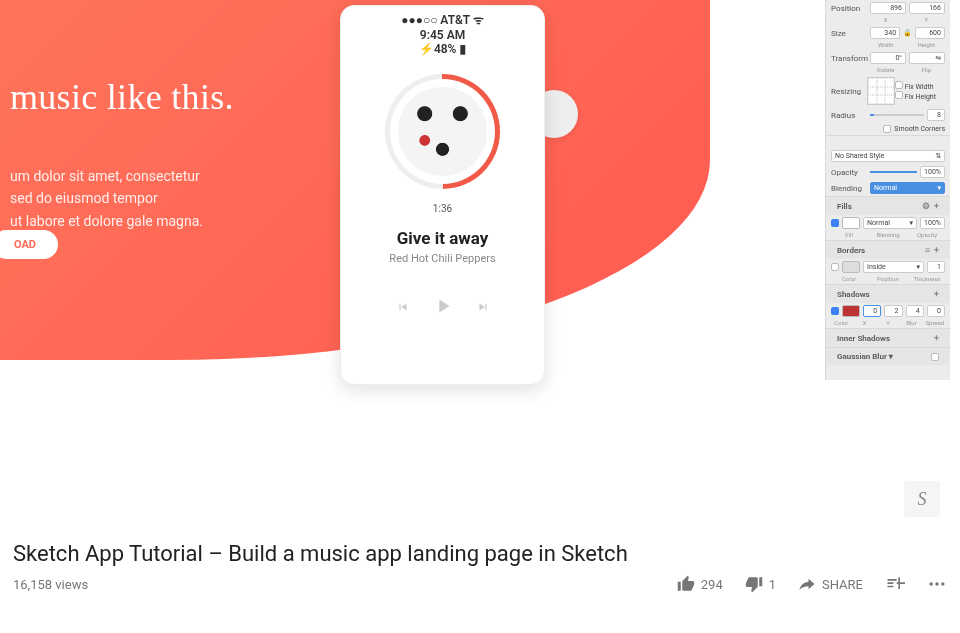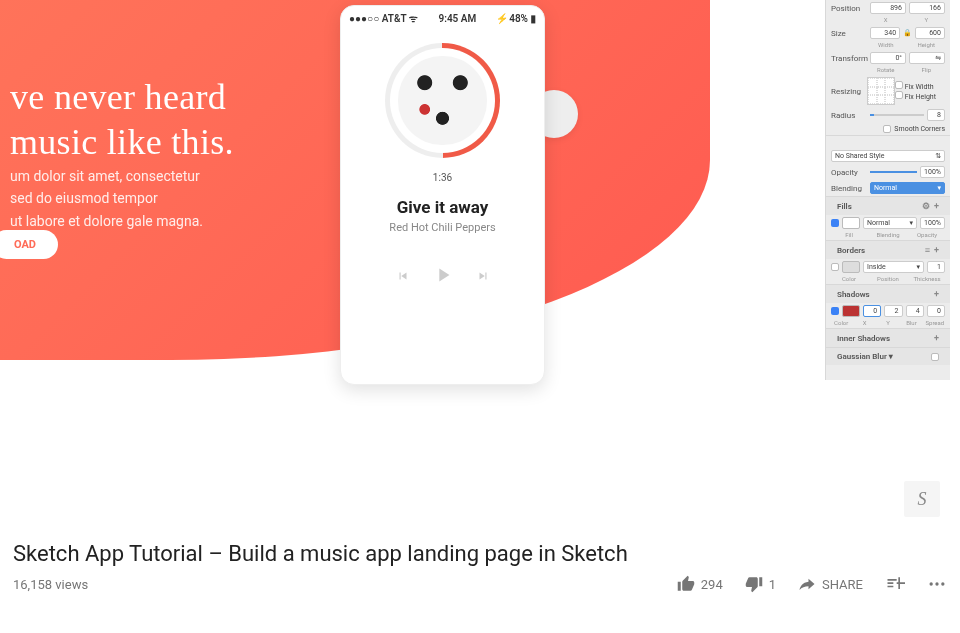--- a/index.html
+++ b/index.html
@@ -14,21 +14,21 @@
   position: absolute; left: -280px; top: -60px; width: 980px; height: 420px;
   background: linear-gradient(135deg,#ff7a5c 0%,#ff6b57 50%,#ff5a50 100%);
   border-bottom-right-radius: 55% 200px; border-bottom-left-radius: 0;
 }
 .hero-headline { position:absolute; left:0; top:75px; color:#fff; font-family:Georgia,serif; font-size:36px; font-weight:400; line-height:1.25; letter-spacing:.3px; }
 .hero-body { position:absolute; left:0; top:165px; color:rgba(255,255,255,.88); font-size:14px; line-height:1.6; }
 .cta-btn { position:absolute; left:-18px; top:230px; background:#fff; color:#ff6b57; font-size:11px; font-weight:700; padding:8px 22px; border-radius:20px; }
 
 
 .phone { position:absolute; left:330px; top:5px; width:205px; height:380px; background:#fff; border:1px solid #eee; border-radius:14px; box-shadow:0 5px 18px rgba(0,0,0,.12); }
-.statusbar { display:flex; justify-content:space-between; align-items:center; padding:5px 8px 0; font-size:10px; color:#333; font-weight:600; }
+.statusbar { display:flex; justify-content:space-between; align-items:center; padding:5px 8px 0; font-size:12px; color:#333; font-weight:600;flex-direction:column; }
 .album-outer { width:115px; height:115px; margin:18px auto 0; position:relative; }
 .album-ring { position:absolute; inset:0; border-radius:50%; background:conic-gradient(#f05a47 0deg 180deg,#eee 180deg 360deg); }
 .album-cover { position:absolute; inset:5px; border-radius:50%; background:#fff; display:flex; align-items:center; justify-content:center; overflow:hidden; }
 .cover-art { width:84%; height:84%; border-radius:50%; background:
   radial-gradient(circle at 30% 30%,#222 0 8%,transparent 9%),
   radial-gradient(circle at 70% 30%,#222 0 8%,transparent 9%),
   radial-gradient(circle at 50% 70%,#222 0 8%,transparent 9%),
   radial-gradient(circle at 30% 60%,#c33 0 6%,transparent 7%),
   #f4f4f4; }
 .side-cover { position:absolute; top:90px; width:48px; height:48px; border-radius:50%; background:#eee; box-shadow:0 2px 6px rgba(0,0,0,.08); }
@@ -72,21 +72,20 @@
 </style>
 </head>
 <body>
 
 <div class="video-wrap">
   <div class="canvas">
 
     <div class="orange-bg"></div>
 
     <div class="hero-headline">
-      <div>ve never heard</div>
       <div>music like this.</div>
     </div>
     <div class="hero-body">
       <div>um dolor sit amet, consectetur</div>
       <div>sed do eiusmod tempor</div>
       <div>ut labore et dolore gale magna.</div>
     </div>
     <div class="cta-btn">OAD</div>
 
     <div class="side-cover l"></div>

